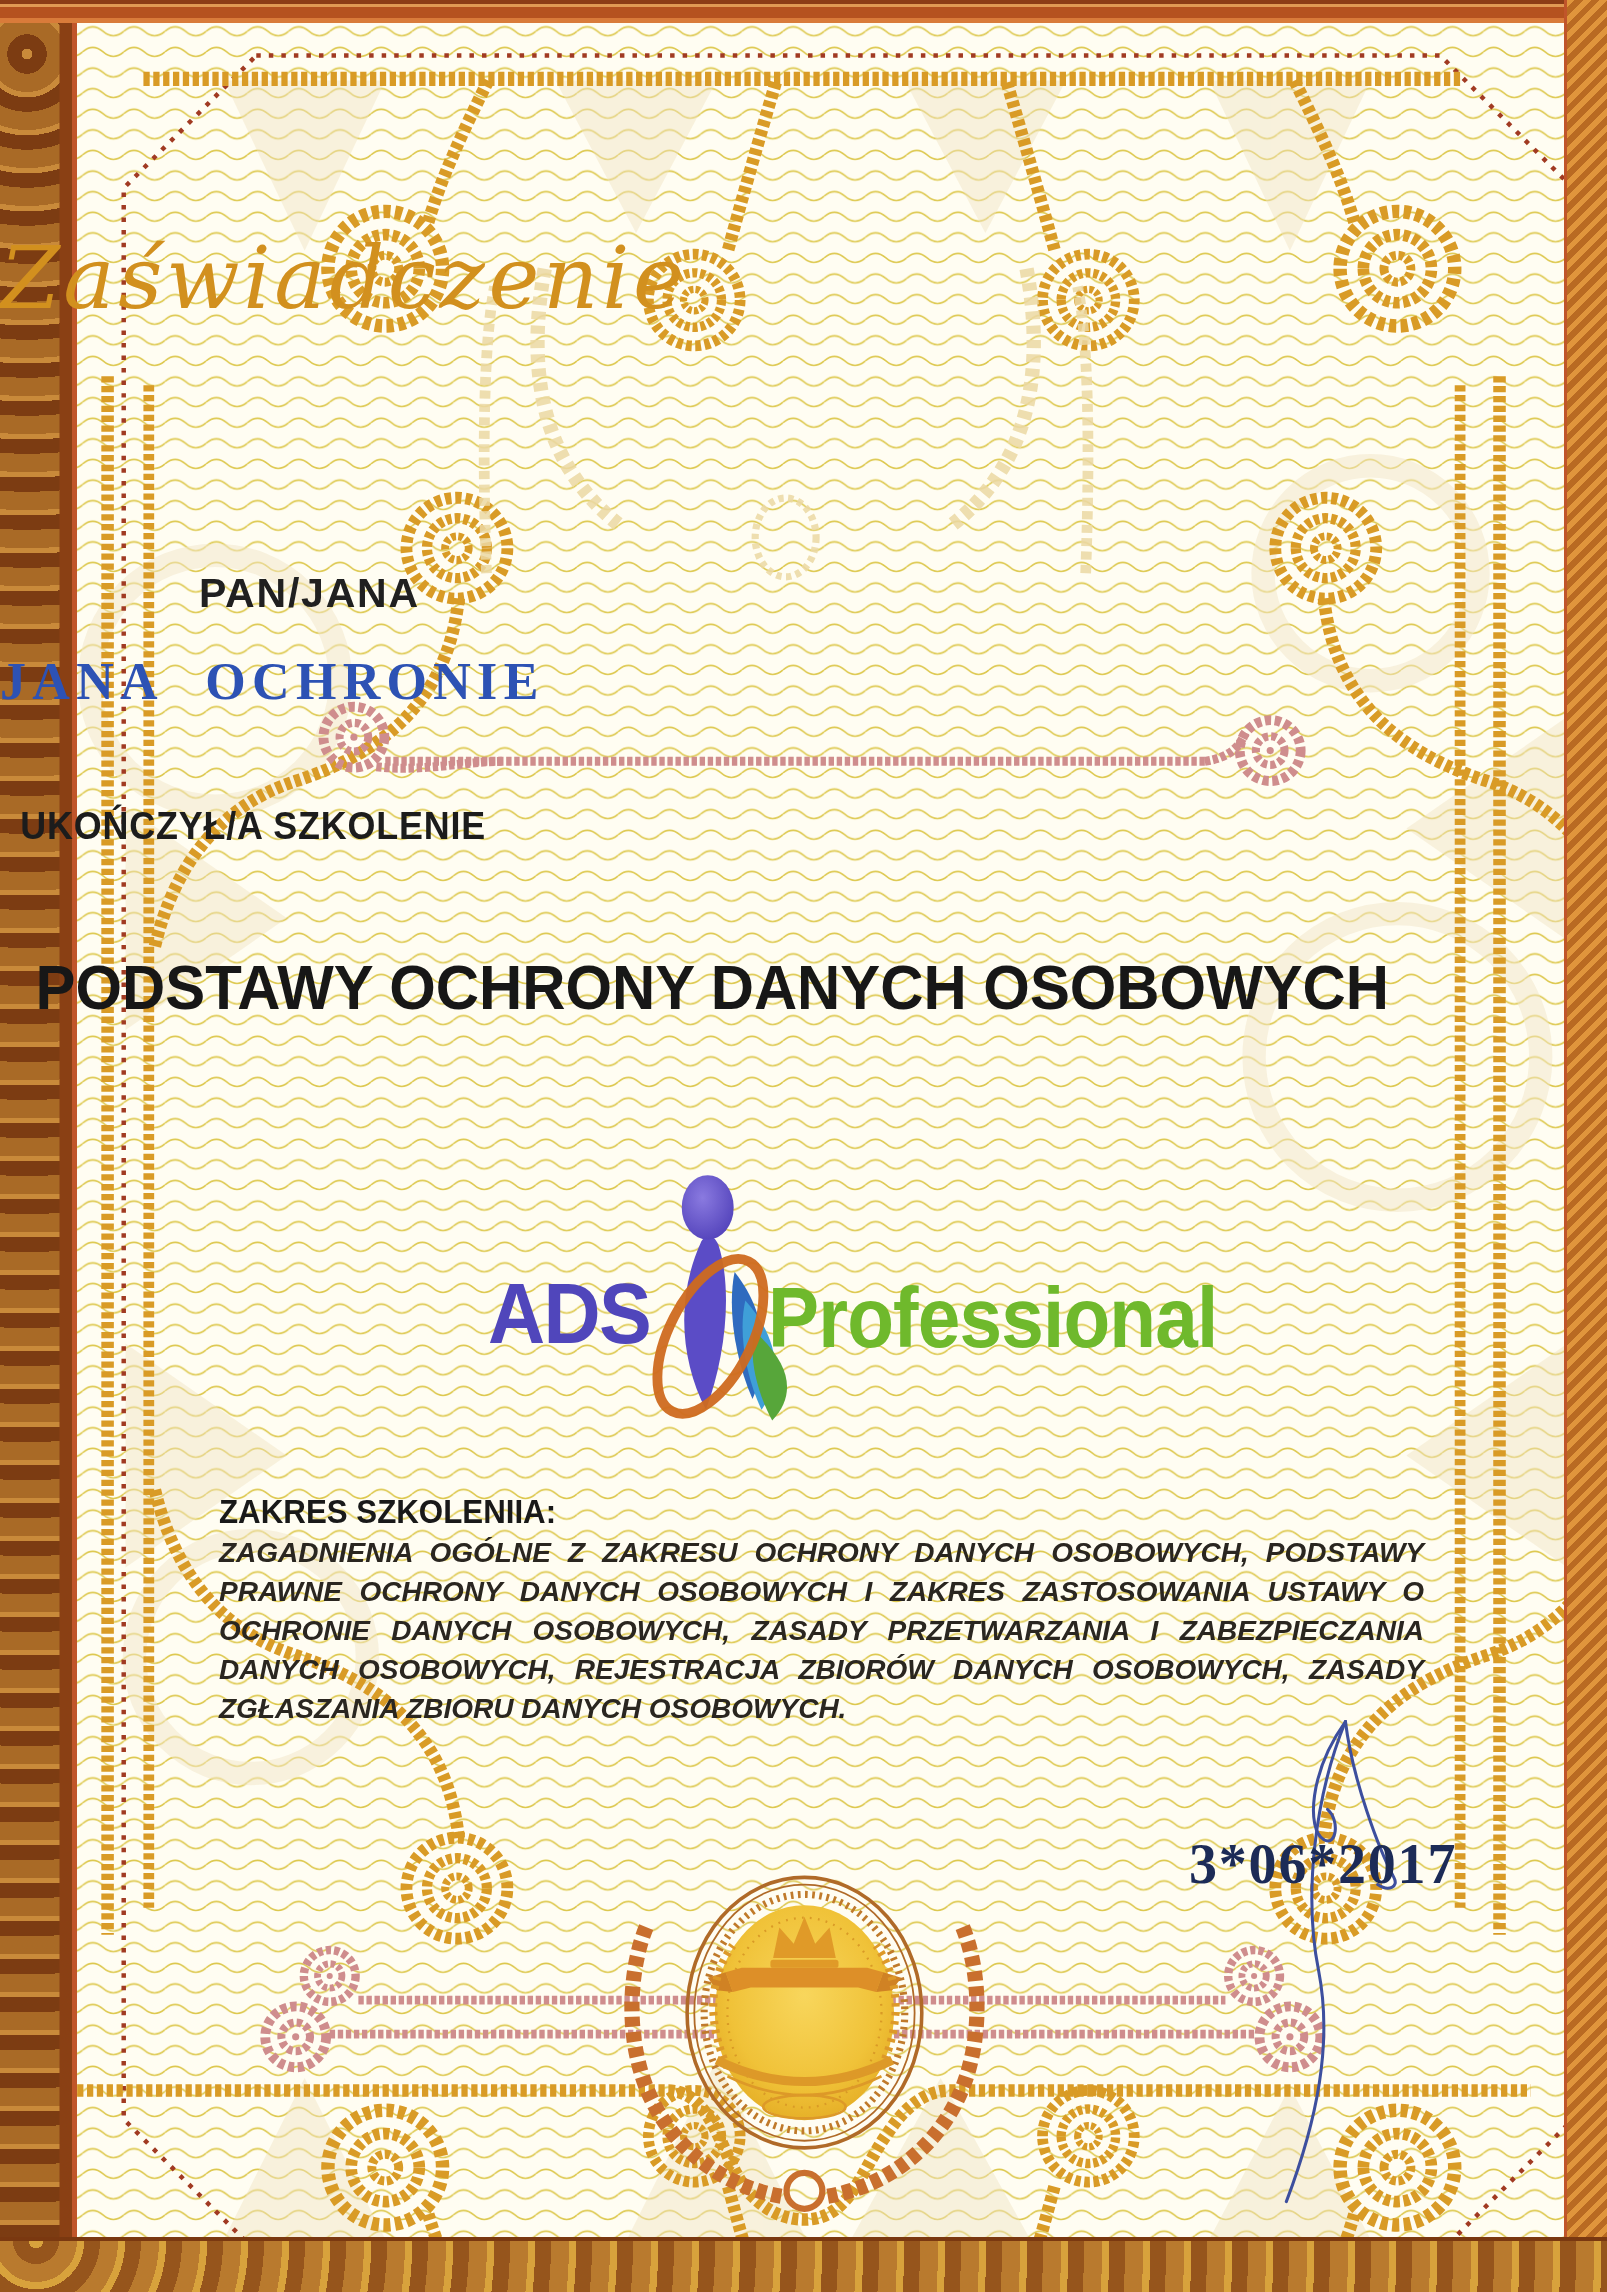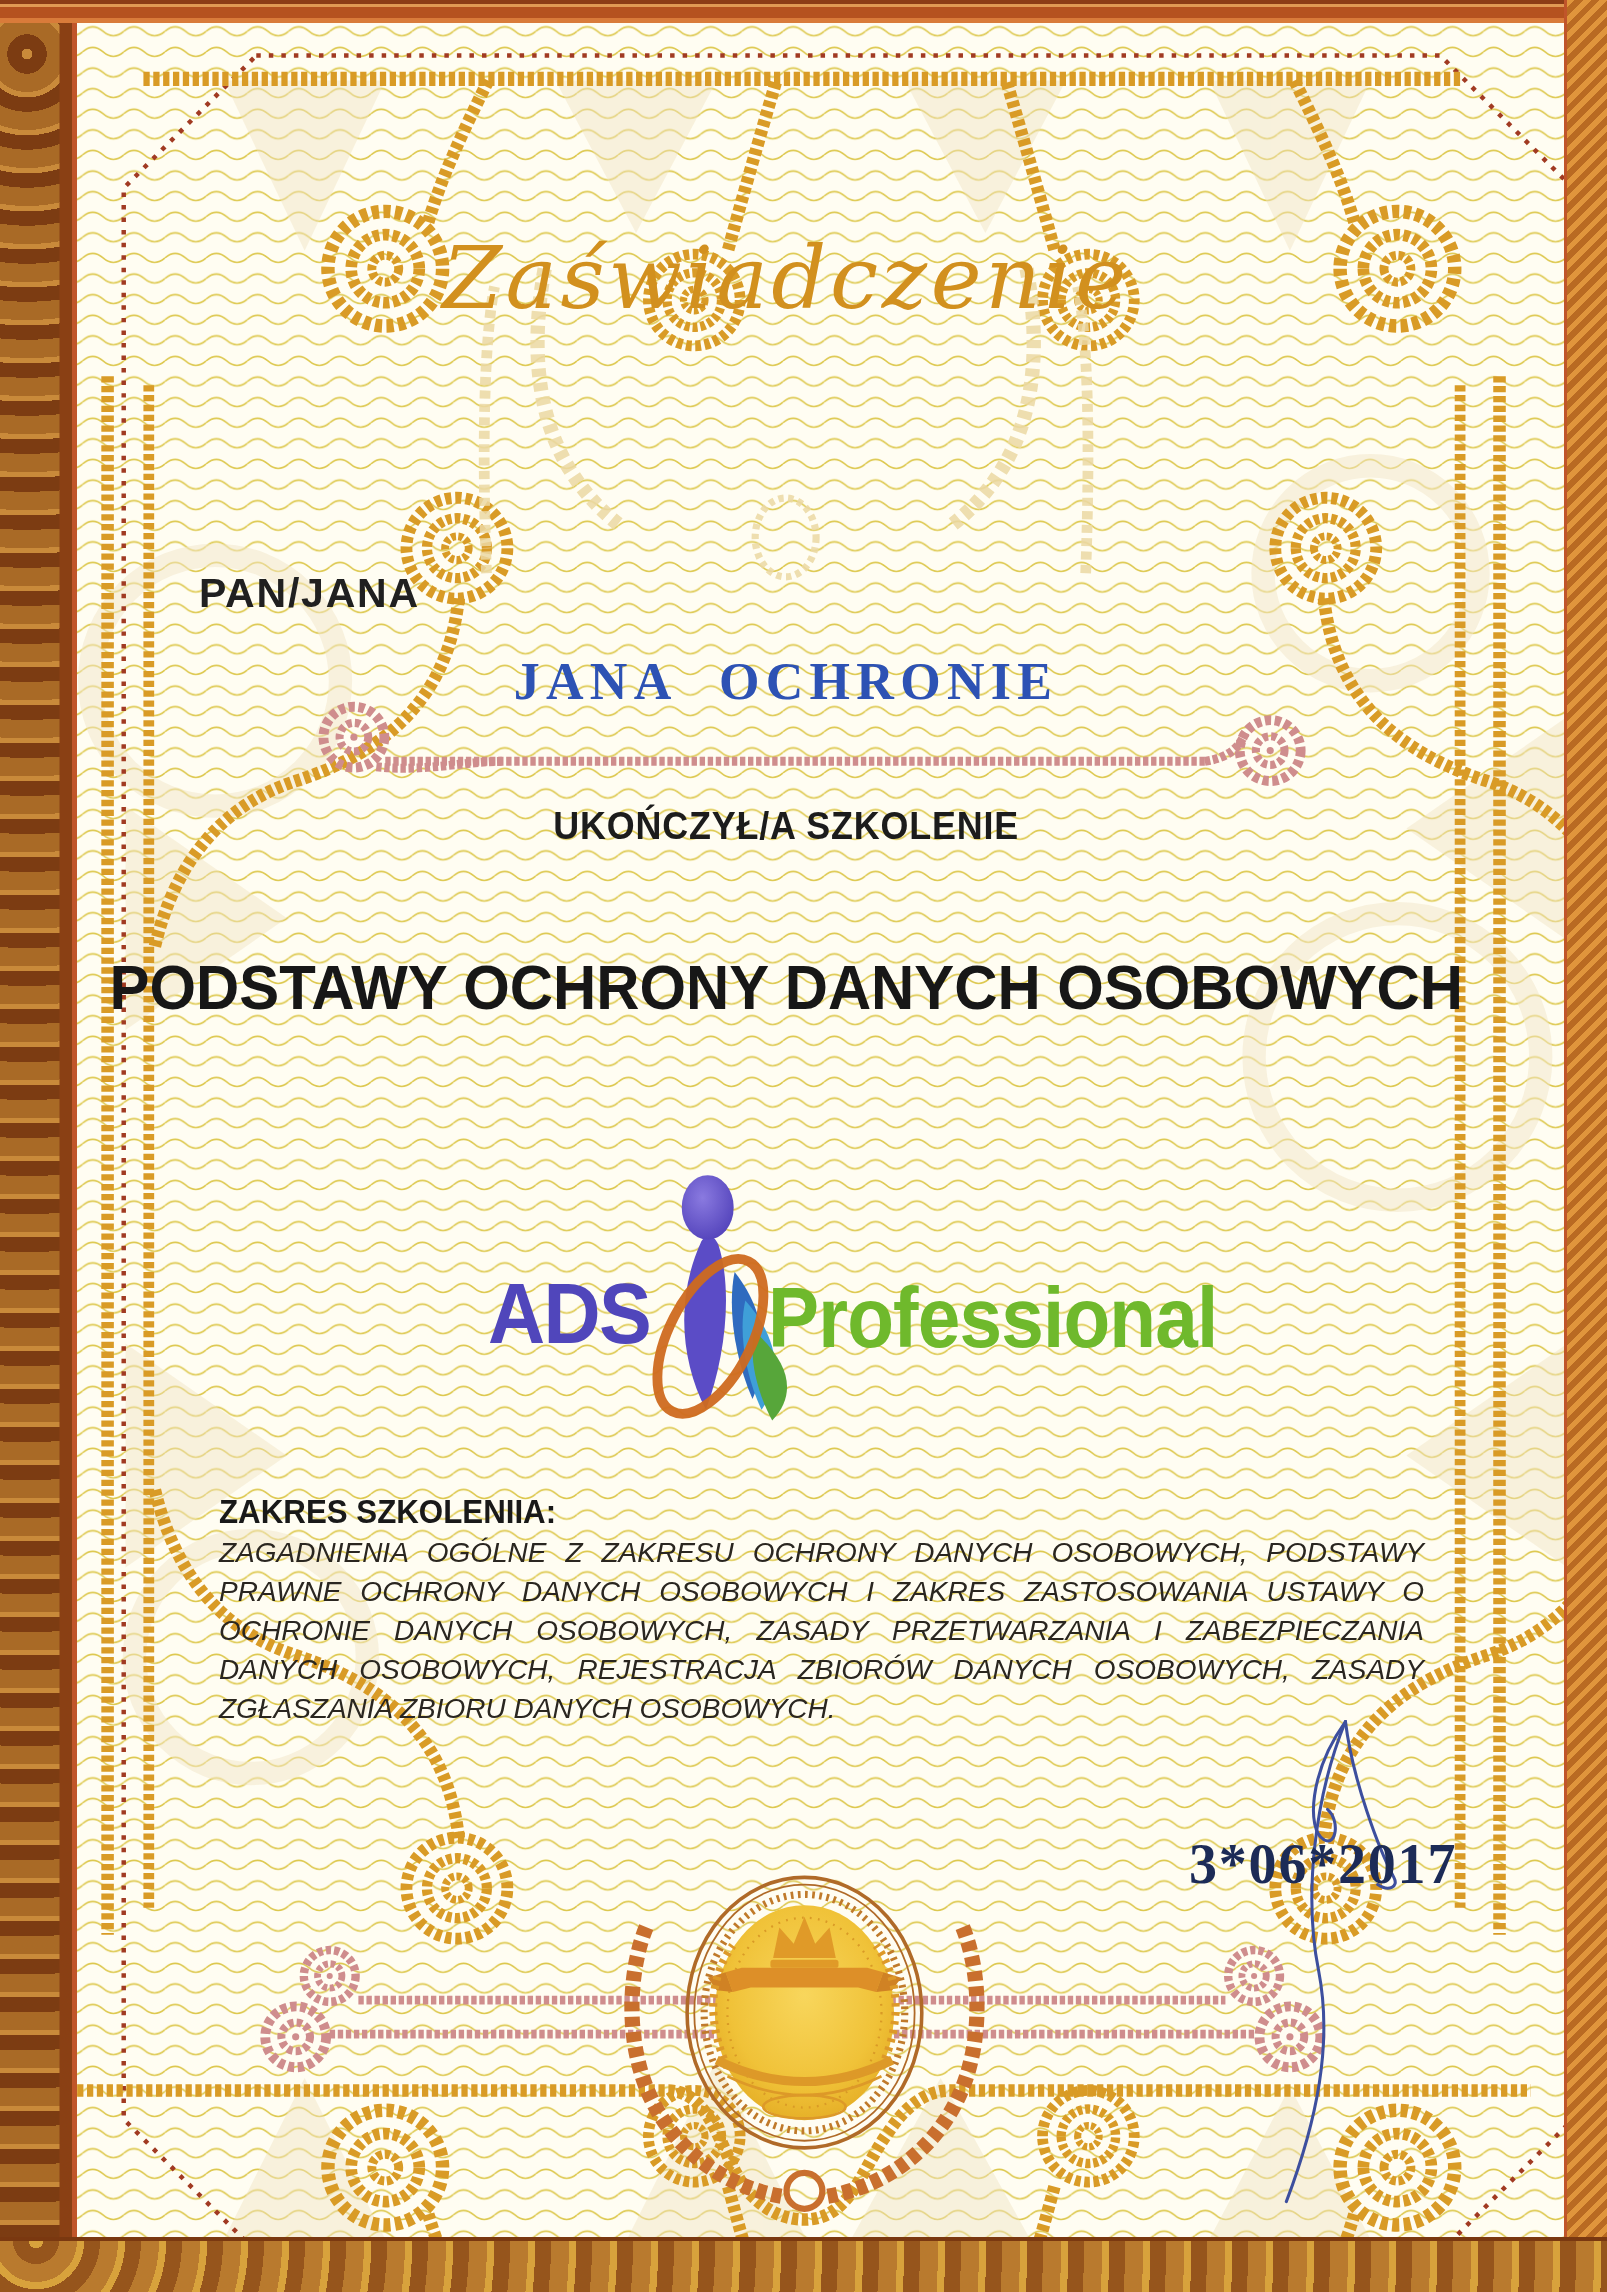--- a/index.html
+++ b/index.html
@@ -29,21 +29,21 @@
   }
   .band-bottom{
     left:0;bottom:0;right:0;height:52px;
     background:
       repeating-radial-gradient(circle at 36px 0px,#d8a23c 0 7.2px,#96551c 7.2px 23px,#b97a2e 23px 41px),
       #96551c;
     border-top:4.5px solid #7a3810;
   }
   
   .txt{position:absolute;white-space:nowrap;line-height:1;}
-  .row{position:absolute;left:0;right:36px;text-align:center;line-height:1;}
+  .row{position:absolute;left:0;right:36px;line-height:1;}
   .row > span{display:inline-block;}
   .title{
     top:235px;font-family:"DejaVu Serif",serif;font-style:italic;
     font-size:86px;color:var(--title-gold,#d2901e);letter-spacing:3.6px;
   }
   .salutation{left:199px;top:573px;font-size:41px;font-weight:600;color:#202020;letter-spacing:1.8px;}
   .name{
     top:656px;font-family:"Liberation Serif",serif;font-size:52px;
     color:var(--name-blue,#2d52b4);letter-spacing:6.3px;word-spacing:25px;font-weight:600;
   }
@@ -60,21 +60,21 @@
   .logo-prof{
     left:768px;top:1275px;font-size:85px;font-weight:700;
     color:var(--logo-green,#6fb92c);transform:scaleX(.9);transform-origin:left top;letter-spacing:-0.9px;
   }
   .scope-head{
     left:219px;top:1494px;font-size:34px;font-weight:800;color:#191919;
     transform:scaleX(.92);transform-origin:left top;letter-spacing:0px;
   }
   .scope-text{
     position:absolute;left:219px;top:1533px;width:1205px;
-    font-size:28px;font-style:italic;font-weight:400;color:#2a2620;
+    font-size:28px;font-style:italic;font-weight:700;color:#2a2620;
     line-height:39px;text-align:justify;letter-spacing:0px;white-space:normal;
   }
   .date{
     left:1189px;top:1836px;font-family:"Liberation Serif",serif;
     font-size:56px;color:var(--date-navy,#1c2b57);letter-spacing:1.8px;font-weight:600;
   }
   svg.deco{position:absolute;left:0;top:0;}
 </style>
 </head>
 <body>

